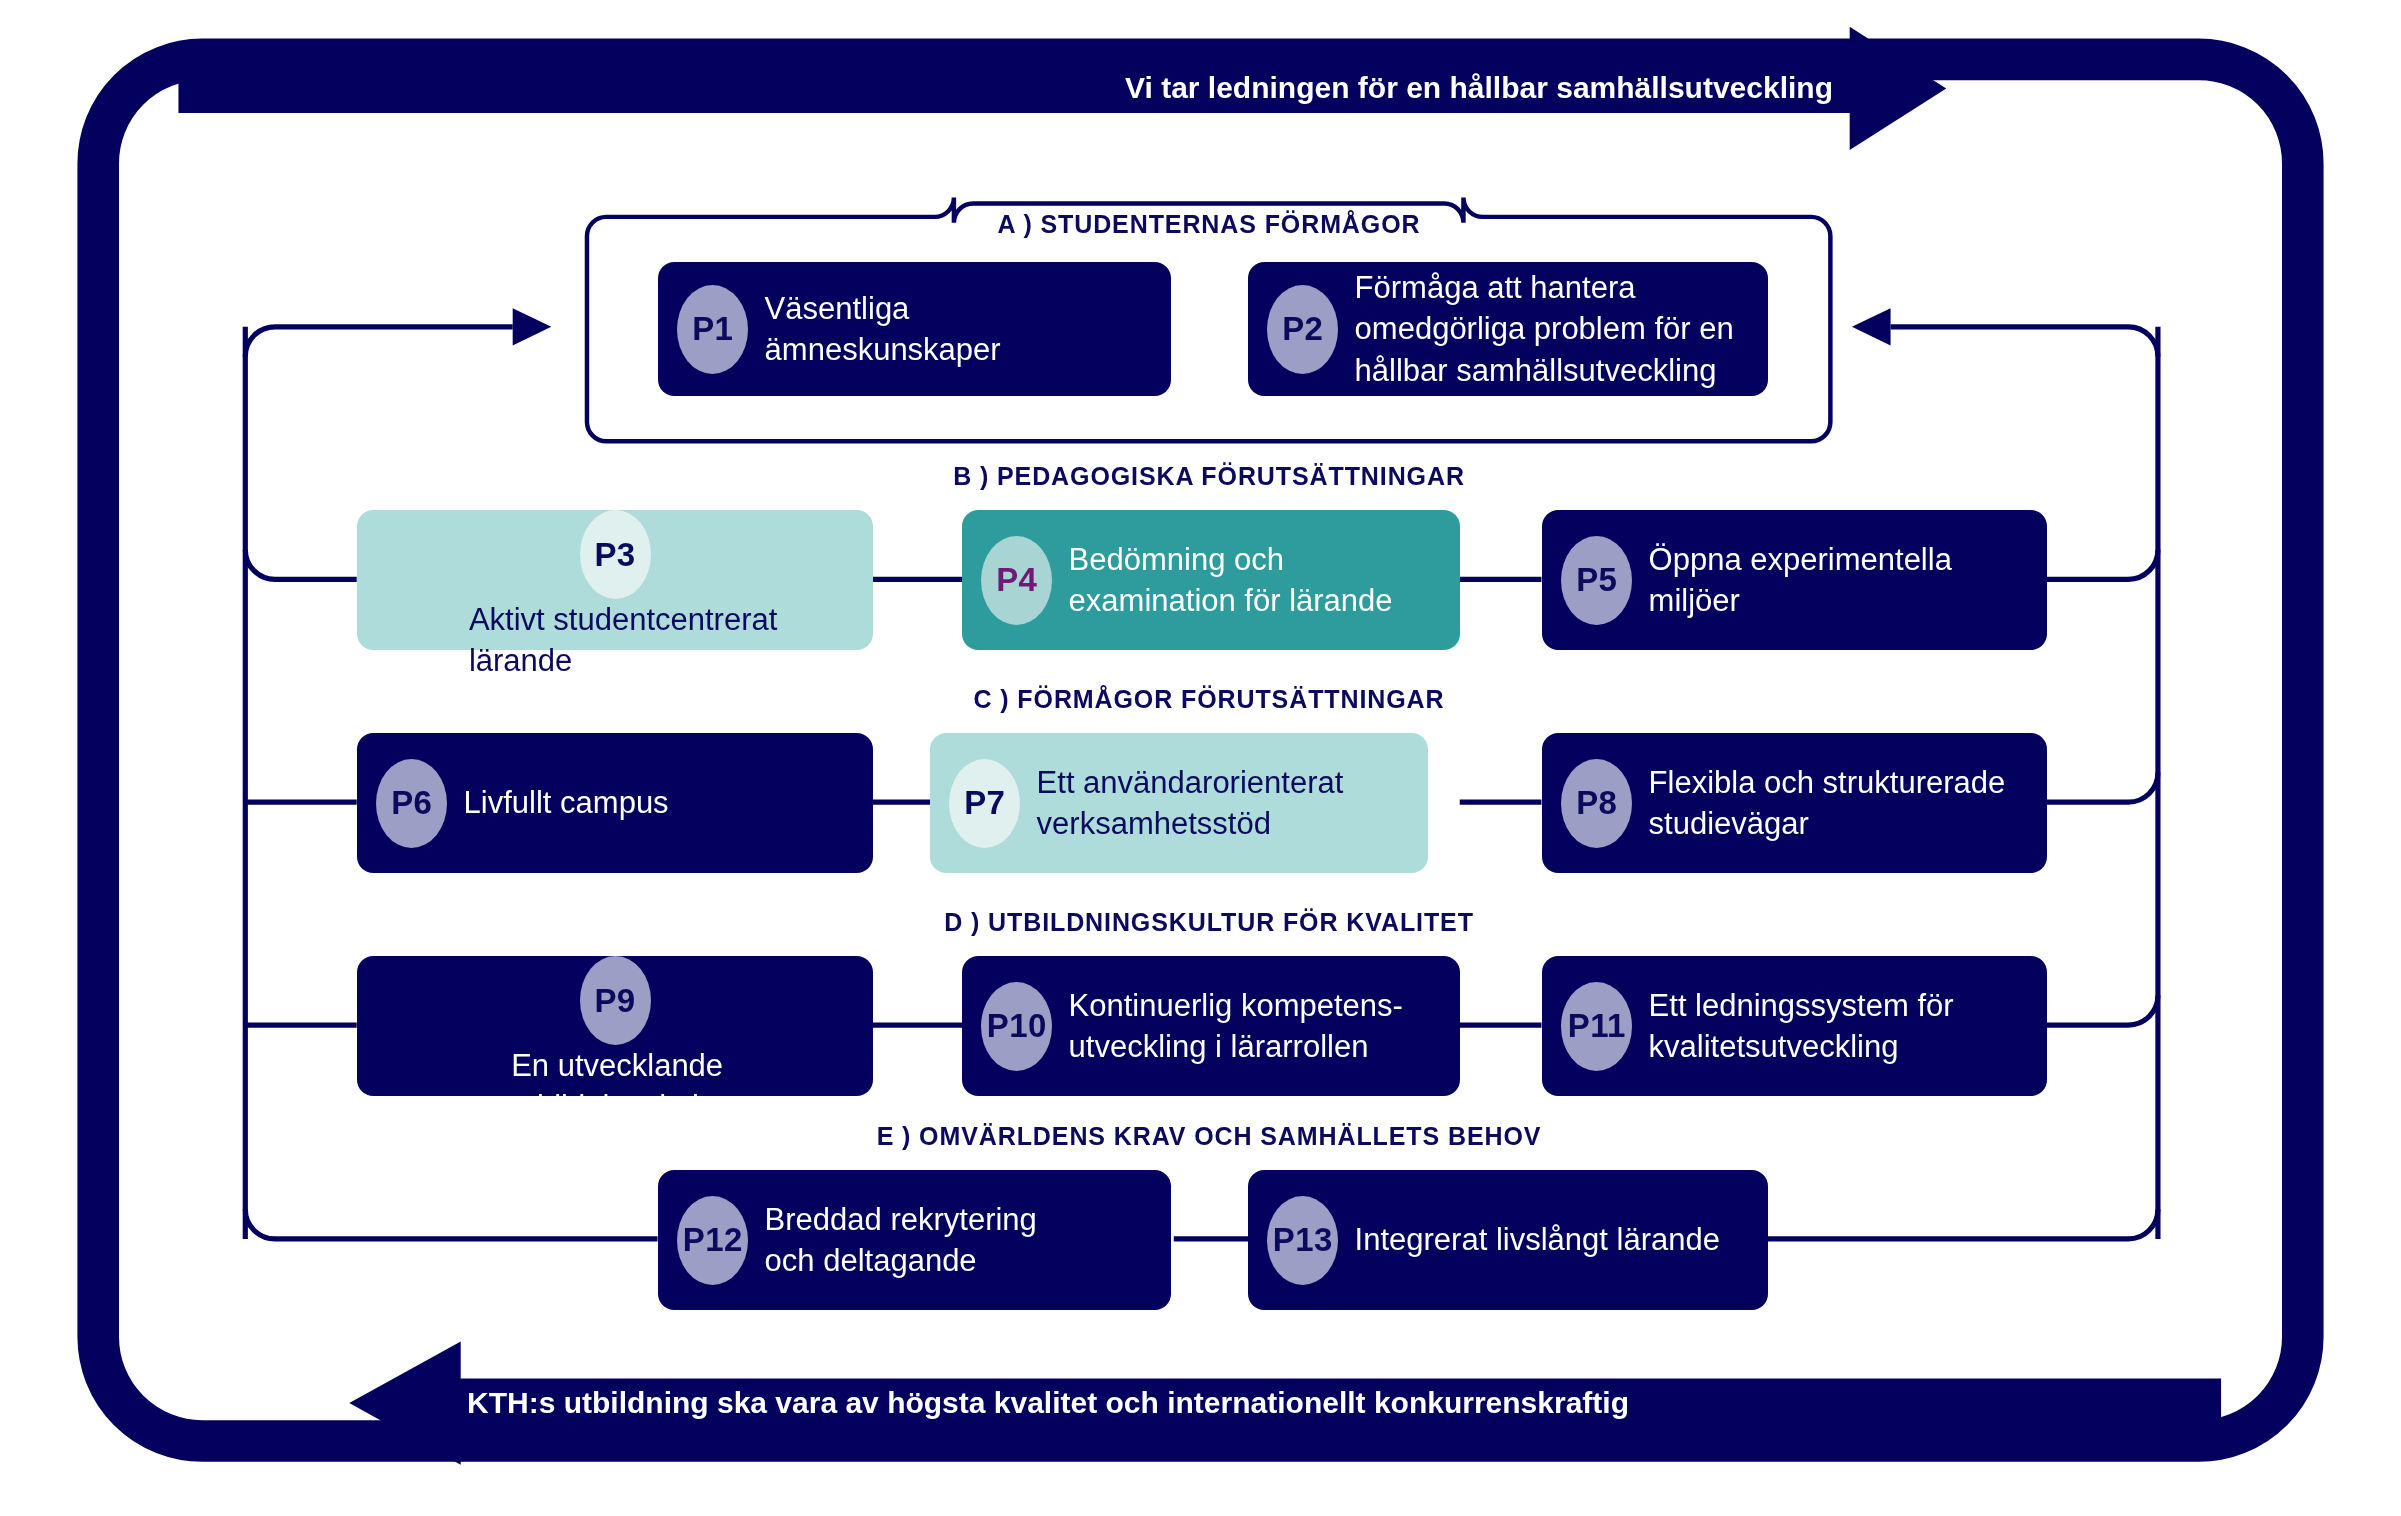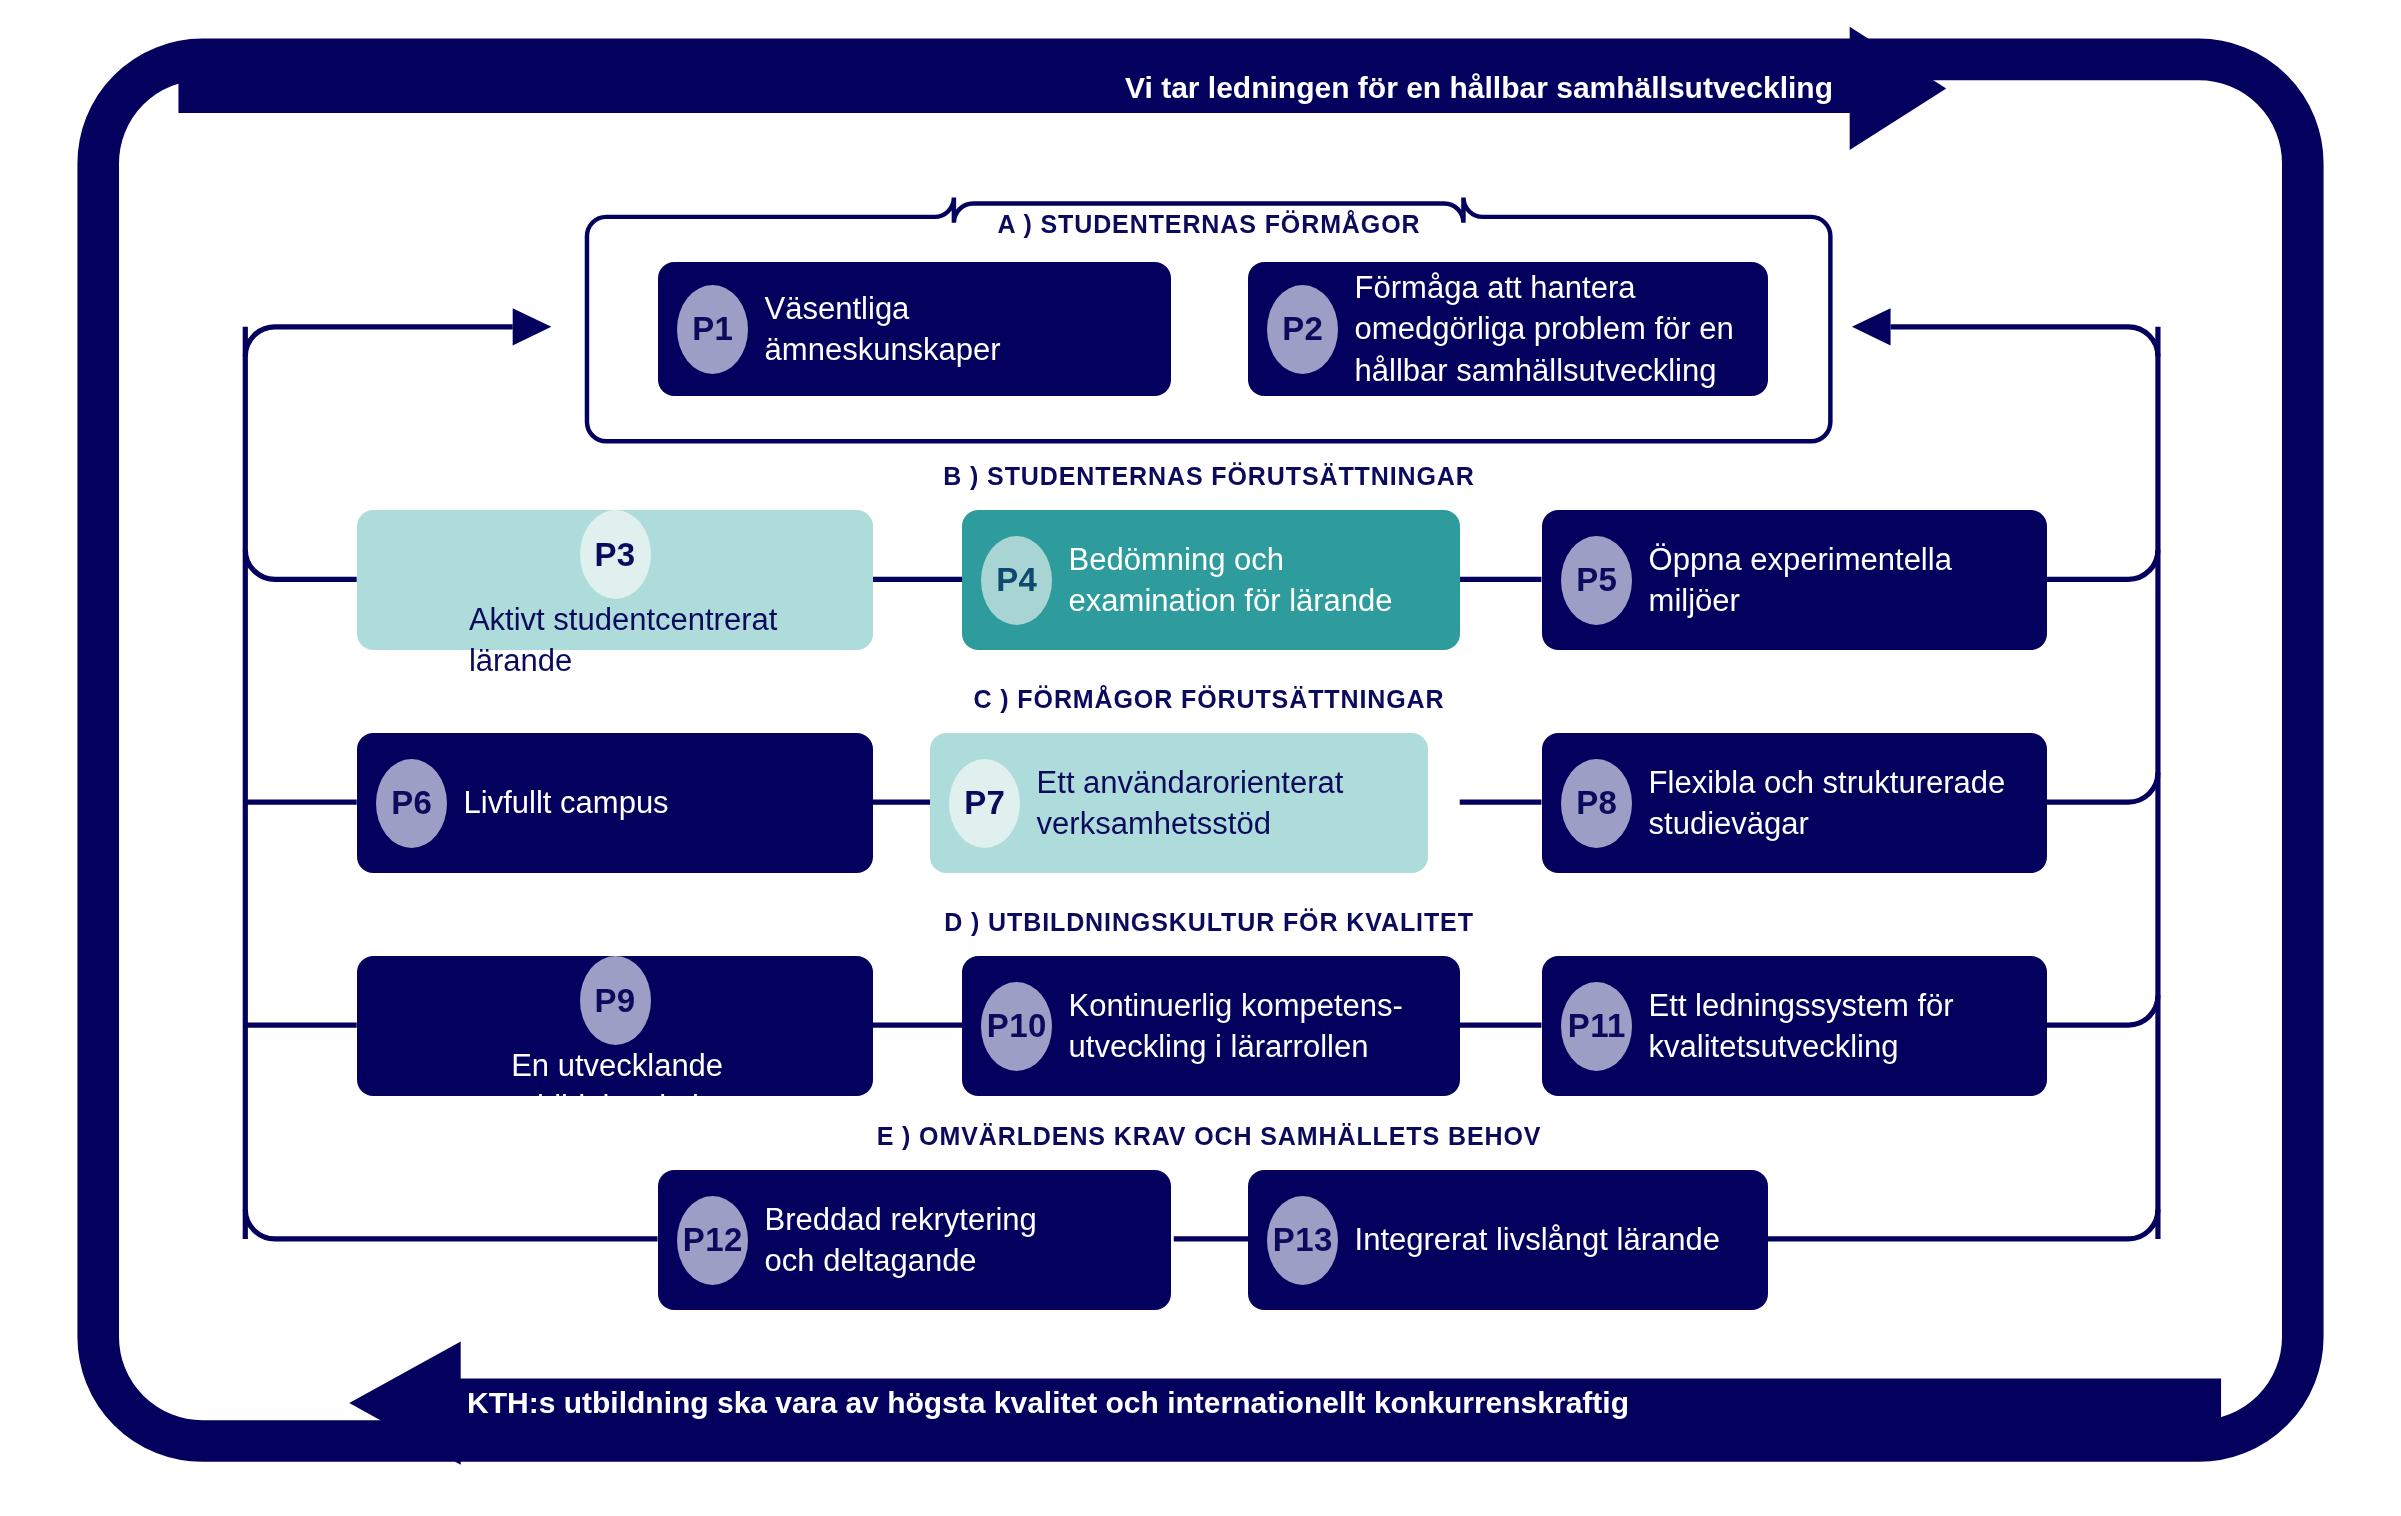--- a/index.html
+++ b/index.html
@@ -17,21 +17,21 @@
 
   .n-navy{background:#04015E;}
   .n-navy .pill{background:#9C9EC6;color:#0B0A5C;}
   .n-navy .txt{color:#ffffff;}
 
   .n-lightteal{background:#AEDCDA;}
   .n-lightteal .pill{background:#DFF0EE;color:#0B0A5C;}
   .n-lightteal .txt{color:#0B0A5C;}
 
   .n-teal{background:#2E9C9C;}
-  .n-teal .pill{background:#A8D4D4;color:#0c4a6e;}
+  .n-teal .pill{background:#A8D4D4;color:#701a75;}
   .n-teal .txt{color:#ffffff;}
 
   .sechead{position:absolute;color:#0B0A5C;font-weight:bold;font-size:25px;
            letter-spacing:0.9px;white-space:nowrap;text-align:center;
            transform:translateX(-50%);}
 
   .bandtxt{position:absolute;color:#ffffff;font-weight:bold;font-size:30px;
            white-space:nowrap;transform:translateX(-50%);}
 </style>
 </head>
@@ -89,21 +89,21 @@
     <line x1="1965" y1="1080" x2="2075" y2="1080" stroke="#04015E" stroke-width="7"></line>
     <line x1="1175" y1="1380" x2="1295" y2="1380" stroke="#04015E" stroke-width="7"></line>
     <line x1="1965" y1="1380" x2="2075" y2="1380" stroke="#04015E" stroke-width="7"></line>
     <line x1="1580" y1="1668" x2="1680" y2="1668" stroke="#04015E" stroke-width="7"></line>
   </svg>
 
   <div class="bandtxt" style="left:1479px;top:71px;">Vi tar ledningen för en hållbar samhällsutveckling</div>
   <div class="bandtxt" style="left:1048px;top:1386px;">KTH:s utbildning ska vara av högsta kvalitet och internationellt konkurrenskraftig</div>
 
   <div class="sechead" style="left:1209px;top:210px;">A ) STUDENTERNAS FÖRMÅGOR</div>
-  <div class="sechead" style="left:1209px;top:462px;">B ) STUDENTERNAS FÖRUTSÄTTNINGAR</div>
+  <div class="sechead" style="left:1209px;top:462px;">B ) PEDAGOGISKA FÖRUTSÄTTNINGAR</div>
   <div class="sechead" style="left:1209px;top:685px;">C ) FÖRMÅGOR FÖRUTSÄTTNINGAR</div>
   <div class="sechead" style="left:1209px;top:908px;">D ) UTBILDNINGSKULTUR FÖR KVALITET</div>
   <div class="sechead" style="left:1209px;top:1122px;">E ) OMVÄRLDENS KRAV OCH SAMHÄLLETS BEHOV</div>
 
   <div class="node n-navy" style="left:658px;top:262px;width:513px;height:134px;">
     <div class="pill">P1</div>
     <div class="txt">Väsentliga<br>ämneskunskaper</div>
   </div>
 
   <div class="node n-navy" style="left:1248px;top:262px;width:520px;height:134px;">

